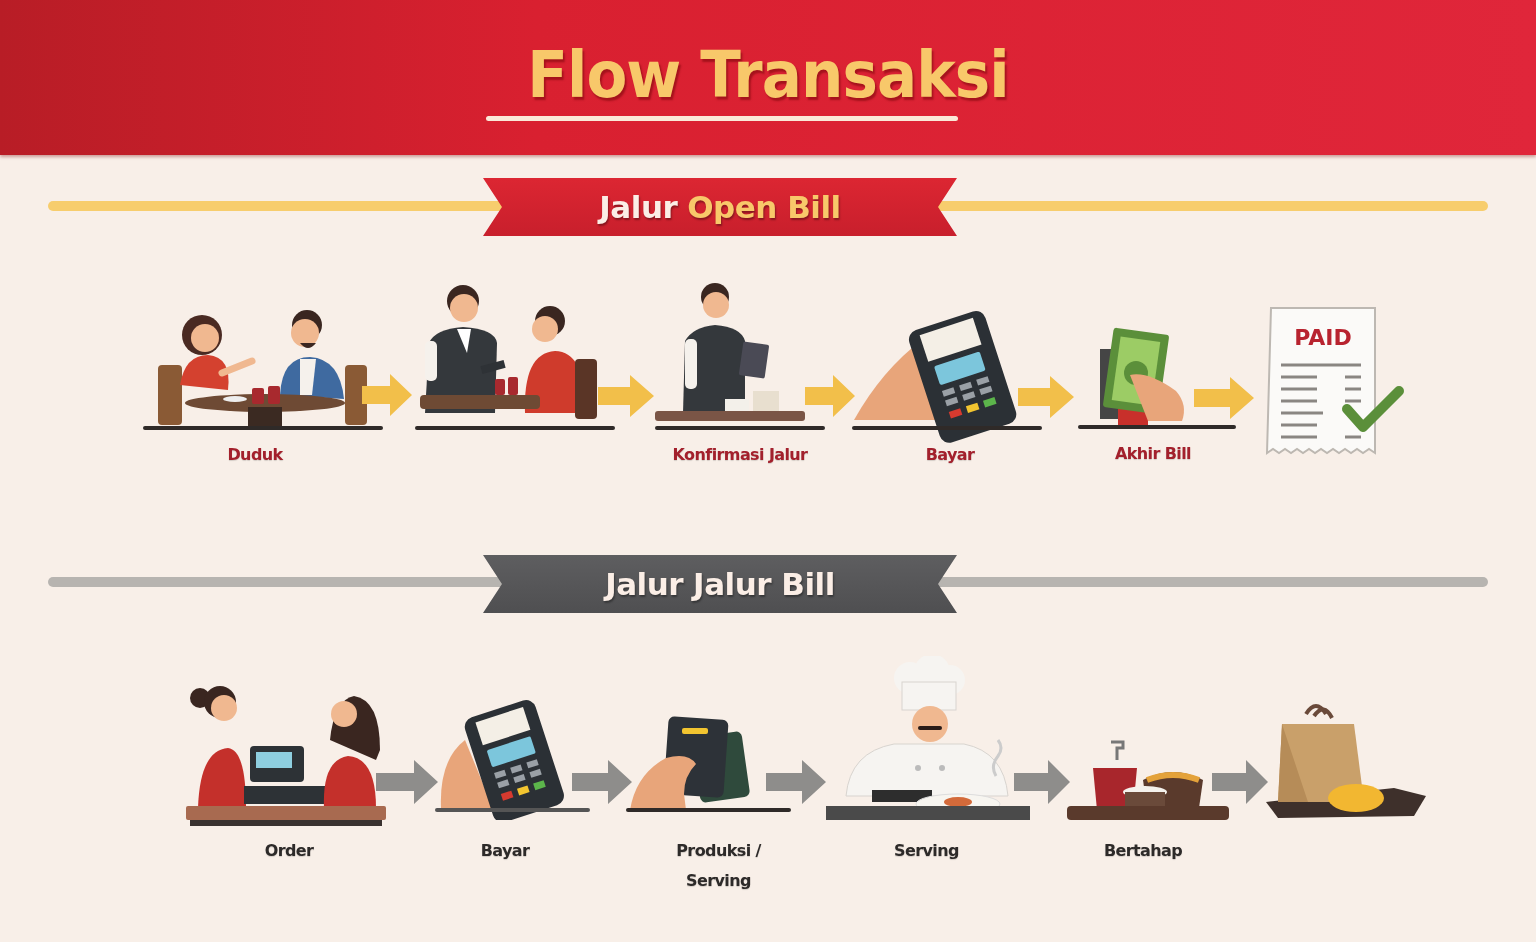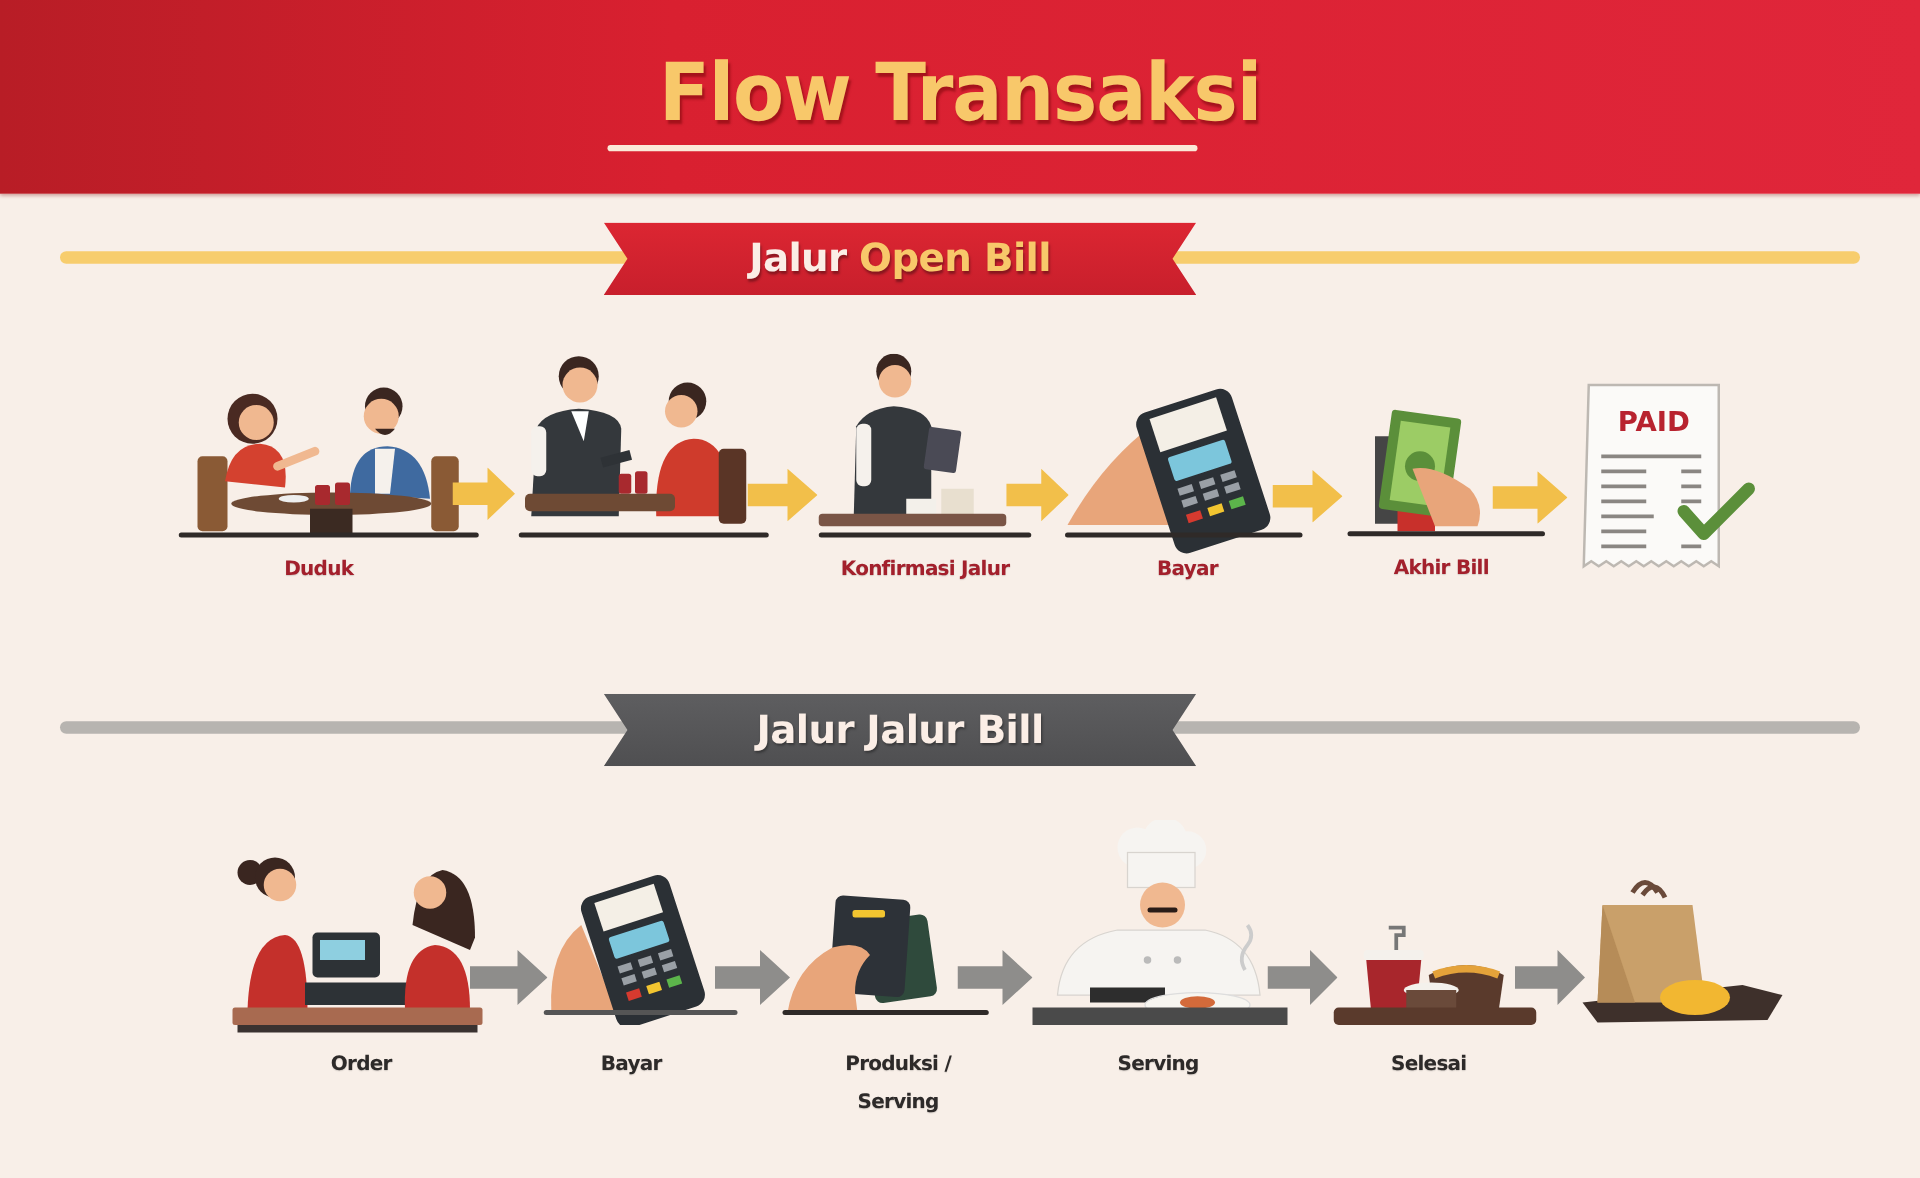--- a/index.html
+++ b/index.html
@@ -304,21 +304,21 @@
   <svg class="illus" width="170" height="85" viewBox="0 0 170 85">
     <path d="M48 2 H60 V8 H54 V24" stroke="#777" stroke-width="3" fill="none"></path>
     <rect x="28" y="20" width="48" height="8" rx="3" fill="#f4f1ec"></rect>
     <path d="M30 28 H74 L70 70 H34 Z" fill="#a8262c"></path>
     <path d="M80 40 Q110 24 140 40 L136 68 H84 Z" fill="#5a3a2c"></path>
     <path d="M84 40 Q110 30 136 40" stroke="#e4a23a" stroke-width="6" fill="none"></path>
     <ellipse cx="82" cy="52" rx="22" ry="6" fill="#f4f1ec"></ellipse>
     <rect x="62" y="52" width="40" height="18" fill="#6a4a3a"></rect>
     <rect x="4" y="66" width="162" height="14" rx="4" fill="#5a3a2c"></rect>
   </svg>
-  <div class="step-label close-label" style="left:-10px;width:180px;top:96px;">Selesai</div>
+  <div class="step-label close-label" style="left:-10px;width:180px;top:96px;">Bertahap</div>
 </div>
 <svg class="arrow" style="left:1212px;top:760px;" width="56" height="44" viewBox="0 0 56 44">
   <path d="M0 13 H34 V0 L56 22 L34 44 V31 H0 Z" fill="#8e8d8b"></path>
 </svg>
 
 <div class="step" style="left:1264px;top:702px;width:165px;height:120px;">
   <svg class="illus" width="165" height="120" viewBox="0 0 165 120">
     <path d="M2 100 L130 86 L162 94 L150 114 L14 116 Z" fill="#3e302b"></path>
     <path d="M42 12 Q52 -4 62 12" stroke="#6a4a3a" stroke-width="4" fill="none"></path>
     <path d="M50 14 Q60 0 68 16" stroke="#6a4a3a" stroke-width="4" fill="none"></path>

